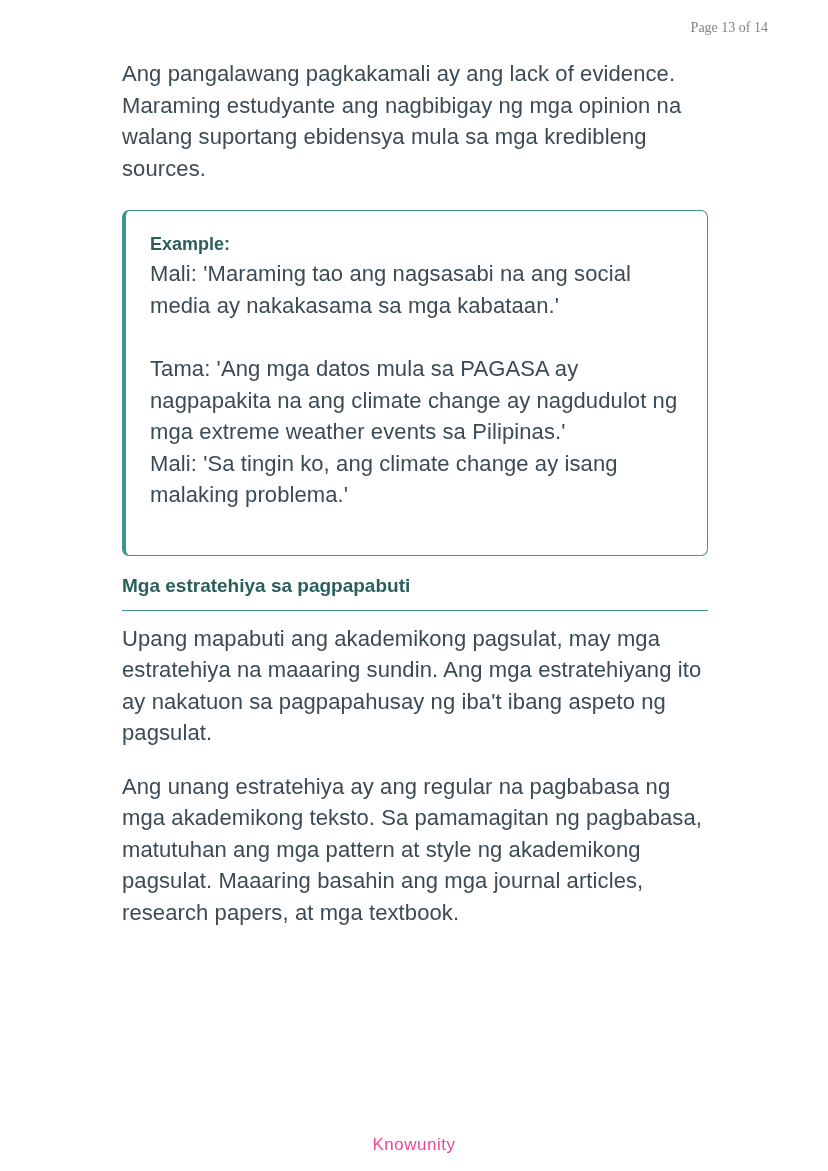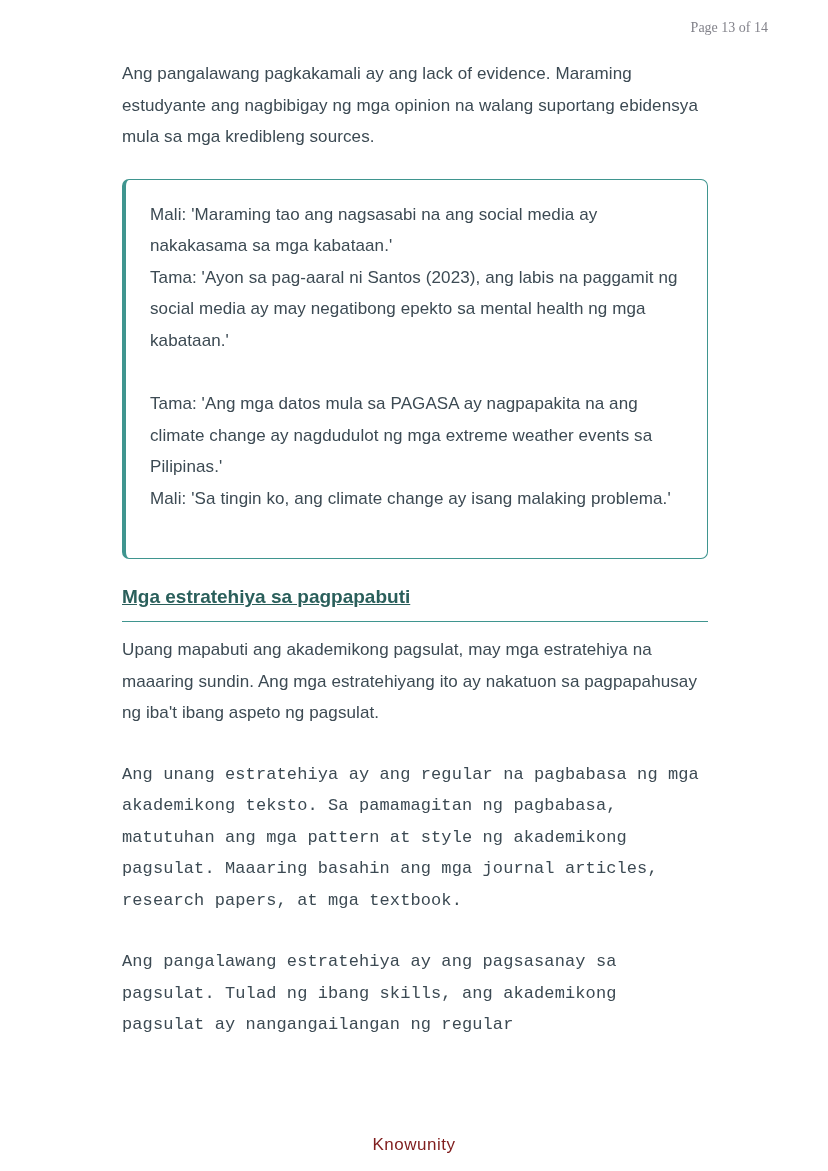--- a/index.html
+++ b/index.html
@@ -25,21 +25,21 @@
     font-size: 14px;
     color: #83838b;
   }
   .content {
     position: absolute;
     top: 58px;
     left: 122px;
     width: 586px;
   }
   .body-para {
-    font-size: 17px;
+    font-size: 22px;
     line-height: 31.5px;
     color: #3c4a53;
     letter-spacing: 0.1px;
   }
   .example-box {
     margin-top: 26px;
     border: 1px solid #3f958f;
     border-left: 4px solid #3f958f;
     border-radius: 7px;
     padding: 19px 26px 44px 24px;
@@ -48,77 +48,75 @@
     font-size: 18px;
     font-weight: bold;
     line-height: 28px;
     color: #2a5f5b;
   }
   .example-intro { margin-top: 18px; }
   .example-pair { }
   .example-pair.second { margin-top: 32px; }
   .line-block { display: block; }
   .section-heading {
-    margin-top: 26px;
+    margin-top: 18px;
     font-size: 19px;
     font-weight: bold;
     color: #2a5f5b;
     line-height: 24px;
-    text-decoration: underline;
   }
   .heading-rule {
     border: none;
     border-top: 1.5px solid #3f958f;
     margin-top: 12px;
   }
   .section-para { margin-top: 12px; }
-  .section-para + .section-para { margin-top: 30px; font-family: Liberation Mono, monospace; }
+  .section-para + .section-para { margin-top: 22px; }
   .footer {
     position: absolute;
     bottom: 16px;
     left: 0;
     width: 828px;
     text-align: center;
     font-size: 17px;
     letter-spacing: 0.5px;
-    color: #7f1d1d;
+    color: #ec4899;
   }
 </style>
 </head>
 <body>
 
 <div class="page">
 
   <div class="page-number">Page 13 of 14</div>
 
   <div class="content">
 
     <p class="body-para">Ang pangalawang pagkakamali ay ang lack of evidence. Maraming estudyante ang nagbibigay ng mga opinion na walang suportang ebidensya mula sa mga kredibleng sources.</p>
 
     <div class="example-box">
+      <div class="example-title">Example:</div>
 
 
       <p class="body-para example-pair">
         <span class="line-block">Mali: 'Maraming tao ang nagsasabi na ang social media ay nakakasama sa mga kabataan.'</span>
-        <span class="line-block">Tama: 'Ayon sa pag-aaral ni Santos (2023), ang labis na paggamit ng social media ay may negatibong epekto sa mental health ng mga kabataan.'</span>
       </p>
 
       <p class="body-para example-pair second">
         <span class="line-block">Tama: 'Ang mga datos mula sa PAGASA ay nagpapakita na ang climate change ay nagdudulot ng mga extreme weather events sa Pilipinas.'</span>
         <span class="line-block">Mali: 'Sa tingin ko, ang climate change ay isang malaking problema.'</span>
       </p>
     </div>
 
     <h2 class="section-heading">Mga estratehiya sa pagpapabuti</h2>
 
     <hr class="heading-rule">
 
     <p class="body-para section-para">Upang mapabuti ang akademikong pagsulat, may mga estratehiya na maaaring sundin. Ang mga estratehiyang ito ay nakatuon sa pagpapahusay ng iba't ibang aspeto ng pagsulat.</p>
 
     <p class="body-para section-para">Ang unang estratehiya ay ang regular na pagbabasa ng mga akademikong teksto. Sa pamamagitan ng pagbabasa, matutuhan ang mga pattern at style ng akademikong pagsulat. Maaaring basahin ang mga journal articles, research papers, at mga textbook.</p>
 
-    <p class="body-para section-para">Ang pangalawang estratehiya ay ang pagsasanay sa pagsulat. Tulad ng ibang skills, ang akademikong pagsulat ay nangangailangan ng regular</p>
 
   </div>
 
   <div class="footer">Knowunity</div>
 
 </div>
 
 </body></html>

